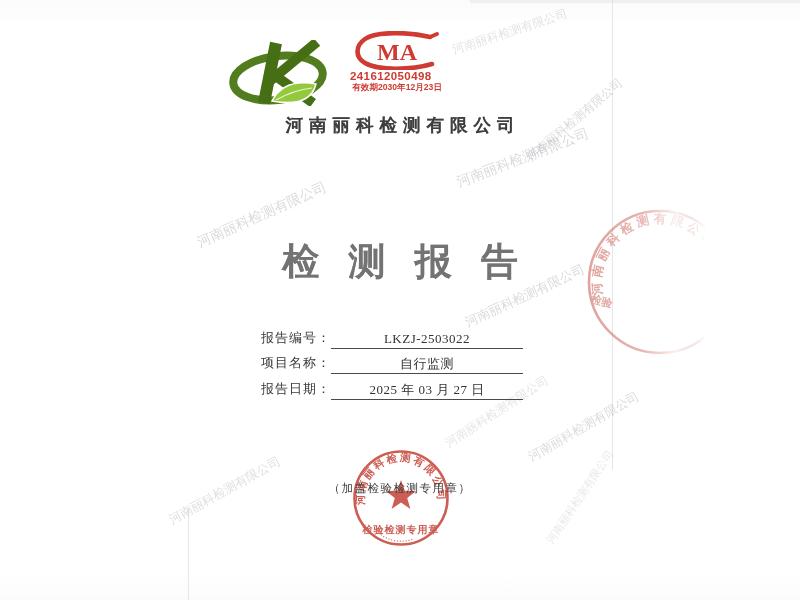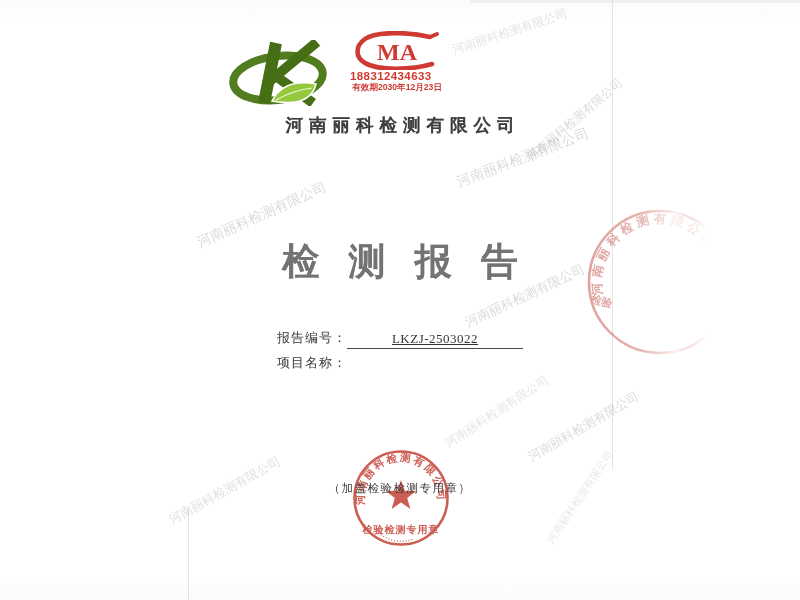--- a/index.html
+++ b/index.html
@@ -23,24 +23,24 @@
     font-size:17.5px;font-weight:700;letter-spacing:6px;color:#3e3e3e;text-indent:6px;
     text-shadow:0 0 .4px rgba(60,60,60,.55);}
 
   
   .report-title{left:0;top:237px;width:800px;text-align:center;z-index:2;
     font-size:37px;font-weight:700;color:#737373;letter-spacing:10px;text-indent:10px;
     text-shadow:0 0 .6px rgba(70,70,70,.5);}
 
   
   .fields{left:261px;top:323px;width:262px;z-index:3;}
-  .field-row{display:flex;align-items:flex-end;height:25.5px;margin-left:16px;}
+  .field-row{display:flex;align-items:flex-end;height:25.5px;}
   .field-label{font-size:13px;color:#383838;white-space:nowrap;padding-bottom:2px;letter-spacing:1px;}
   .field-line{flex:1;border-bottom:1px solid #4a4a4a;text-align:center;
-    font-size:13px;color:#333;padding-bottom:2px;line-height:15px;letter-spacing:.5px;white-space:nowrap;text-decoration:underline;}
+    font-size:13px;color:#333;padding-bottom:2px;line-height:15px;letter-spacing:.5px;white-space:nowrap;}
 
   
   .stamp-note{left:0;top:481px;width:800px;text-align:center;z-index:6;
     font-size:11.5px;color:#3a3a3a;letter-spacing:1.5px;}
   .official-seal{left:340px;top:444px;width:124px;height:108px;z-index:4;filter:blur(.25px);}
   .side-seal{left:578px;top:202px;width:164px;height:164px;z-index:2;filter:blur(.3px);}
 
   
   .wm{position:absolute;z-index:1;white-space:nowrap;color:rgba(128,133,144,.30);
     font-size:13px;font-weight:400;transform-origin:center;}
@@ -84,35 +84,40 @@
   <path d="M44 61 Q56 38 88 44 Q82 68 44 61 Z" fill="#94c83d" stroke="#ffffff" stroke-width="1.5"></path>
   <path d="M48 60 Q66 50 84 48" fill="none" stroke="#ffffff" stroke-width="1.2" opacity=".8"></path>
 </svg>
 
 <div class="abs cma">
   <svg width="92" height="39" viewBox="0 0 92 39" xmlns="http://www.w3.org/2000/svg">
     <path d="M80 6 C 60 1, 26 0, 15 8 C 5 15, 5 26, 15 32 C 29 40, 62 39, 82 33" fill="none" stroke="#cf3a32" stroke-width="4.6" stroke-linecap="round"></path>
     <path d="M80 6 L87 3" stroke="#cf3a32" stroke-width="4" stroke-linecap="round"></path>
     <text x="47" y="29" text-anchor="middle" font-size="24" font-weight="bold" fill="#cf3a32" font-family="Liberation Serif, DejaVu Serif, serif">MA</text>
   </svg>
-  <div class="cma-number">188312434633</div>
+  <div class="cma-number">241612050498</div>
   <div class="cma-validity">有效期2030年12月23日</div>
 </div>
 
 <div class="abs company-name">河南丽科检测有限公司</div>
 
 <div class="abs report-title">检 测 报 告</div>
 
 <div class="abs fields">
   <div class="field-row">
     <span class="field-label">报告编号：</span>
     <span class="field-line">LKZJ-2503022</span>
   </div>
   <div class="field-row">
     <span class="field-label">项目名称：</span>
+    <span class="field-line">自行监测</span>
+  </div>
+  <div class="field-row">
+    <span class="field-label">报告日期：</span>
+    <span class="field-line">2025 年 03 月 27 日</span>
   </div>
 </div>
 
 <div class="abs stamp-note">（加盖检验检测专用章）</div>
 
 <svg class="abs official-seal" viewBox="0 0 124 108" xmlns="http://www.w3.org/2000/svg">
   <g opacity="0.82">
     <circle cx="61" cy="54" r="46.5" fill="none" stroke="#c23b2e" stroke-width="2.6"></circle>
     <path id="sealArc" d="M26.2 66.7 A37 37 0 1 1 95.8 66.7" fill="none"></path>
     <text font-size="10.5" font-weight="bold" fill="#c23b2e" letter-spacing="2.2" font-family="Liberation Serif, DejaVu Serif, serif">

